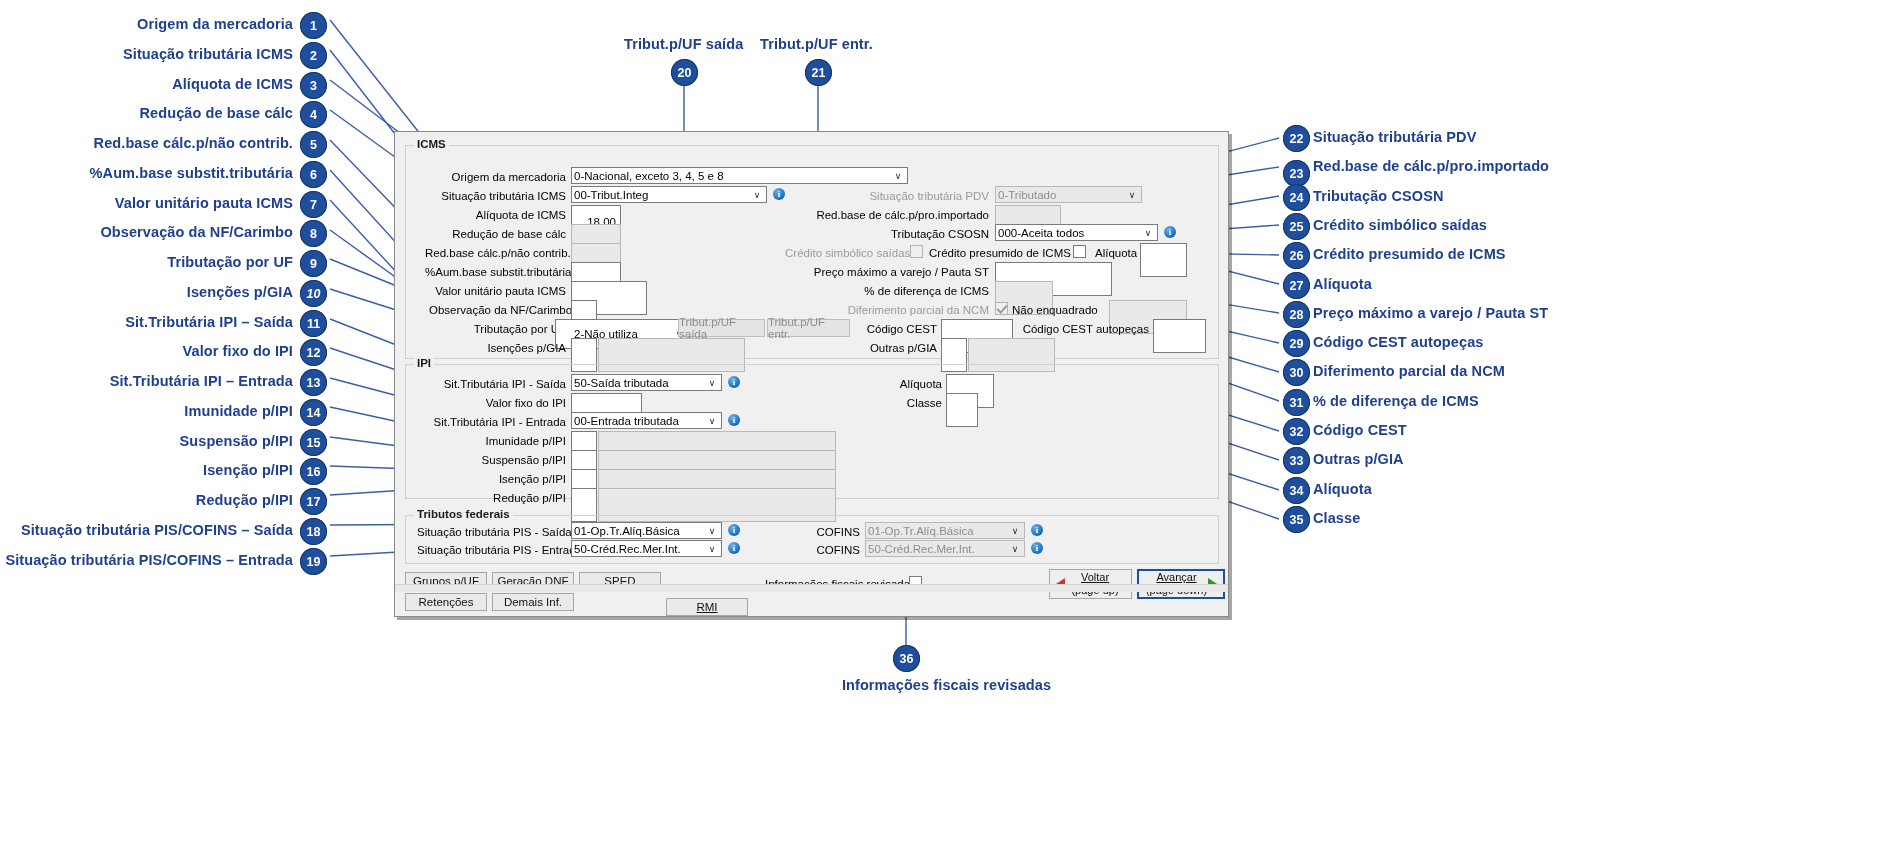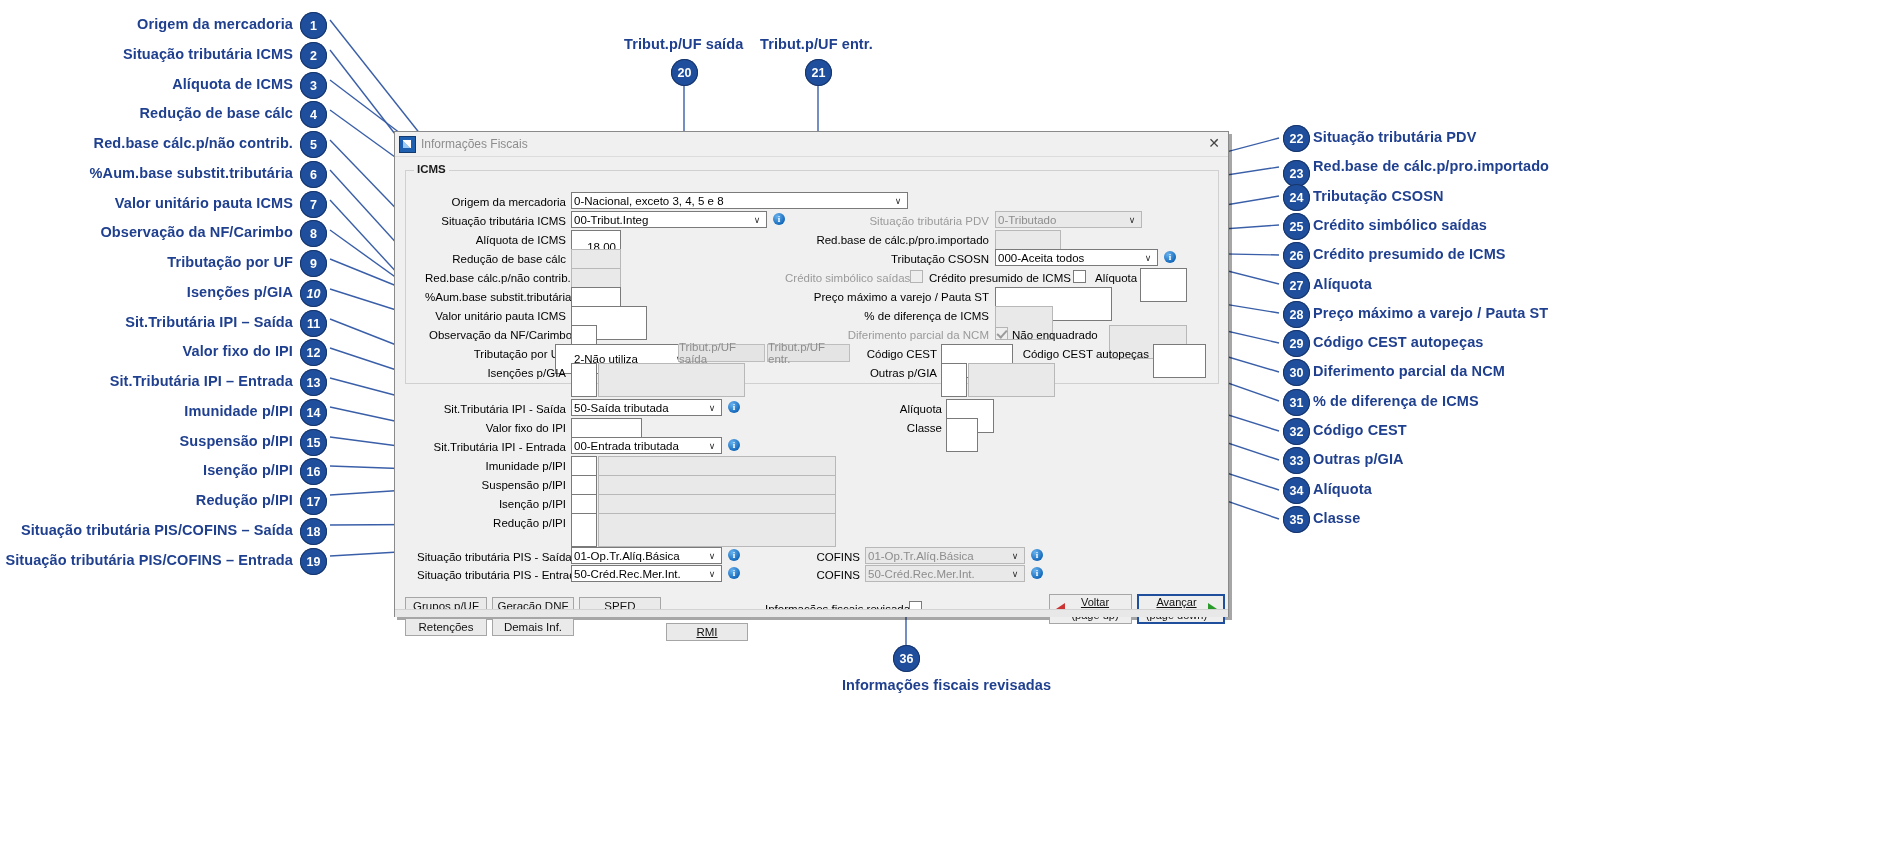--- a/index.html
+++ b/index.html
@@ -232,25 +232,20 @@
     <div class="badge" style="left:1283px;top:506px;">35</div>
     <div class="ann-label" style="left:1313px;top:510px;">Classe</div>
   </div>
 <div id="ann-bottom">
     <div class="badge" style="left:893px;top:645px;">36</div>
     <div class="ann-label" style="left:0px;top:677px;width:1893px;text-align:center;">Informações fiscais revisadas</div>
   </div>
 
 <div id="dialog">
 
-  <div id="titlebar">
-    <span class="tb-icon"></span>
-    <span class="tb-title">Informações Fiscais</span>
-    <span id="closebtn">✕</span>
-  </div>
 
   <div id="dlgbody">
 
     <div class="group" style="left:10px;top:13px;width:812px;height:212px;">
       <span class="legend">ICMS</span>
     </div>
 
     <div class="lab" style="left:44px;top:39px;width:127px;">Origem da mercadoria</div>
     <div class="combo" style="left:176px;top:35px;width:337px;height:17px;">
       <span class="cv">0-Nacional, exceto 3, 4, 5 e 8</span>
@@ -334,20 +329,23 @@
 
     <div class="lab" style="left:452px;top:191px;width:90px;">Código CEST</div>
     <div class="fld" style="left:546px;top:187px;width:72px;height:17px;"></div>
     <div class="lab" style="left:625px;top:191px;width:129px;">Código CEST autopeças</div>
     <div class="fld" style="left:758px;top:187px;width:53px;height:17px;"></div>
 
     <div class="lab" style="left:452px;top:210px;width:90px;">Outras p/GIA</div>
     <div class="fld" style="left:546px;top:206px;width:26px;height:17px;"></div>
     <div class="fld ro" style="left:573px;top:206px;width:87px;height:17px;"></div>
 
+    <div class="group" style="left:10px;top:232px;width:812px;height:133px;">
+      <span class="legend">IPI</span>
+    </div>
 
     <div class="lab" style="left:32px;top:246px;width:139px;">Sit.Tributária IPI - Saída</div>
     <div class="combo" style="left:176px;top:242px;width:151px;height:17px;">
       <span class="cv">50-Saída tributada</span>
       <span class="carrow">∨</span>
     </div>
     <div class="infoi" style="left:333px;top:244px;">i</div>
     <div class="lab" style="left:444px;top:246px;width:103px;">Alíquota</div>
     <div class="fld" style="left:551px;top:242px;width:48px;height:17px;"></div>
 
@@ -372,20 +370,23 @@
     <div class="fld ro" style="left:203px;top:318px;width:238px;height:17px;"></div>
 
     <div class="lab" style="left:32px;top:341px;width:139px;">Isenção p/IPI</div>
     <div class="fld" style="left:176px;top:337px;width:26px;height:17px;"></div>
     <div class="fld ro" style="left:203px;top:337px;width:238px;height:17px;"></div>
 
     <div class="lab" style="left:32px;top:360px;width:139px;">Redução p/IPI</div>
     <div class="fld" style="left:176px;top:356px;width:26px;height:17px;"></div>
     <div class="fld ro" style="left:203px;top:356px;width:238px;height:17px;"></div>
 
+    <div class="group" style="left:10px;top:383px;width:812px;height:47px;">
+      <span class="legend">Tributos federais</span>
+    </div>
 
     <div class="lab" style="left:22px;top:394px;width:149px;">Situação tributária PIS - Saída</div>
     <div class="combo" style="left:176px;top:390px;width:151px;height:17px;">
       <span class="cv">01-Op.Tr.Alíq.Básica</span>
       <span class="carrow">∨</span>
     </div>
     <div class="infoi" style="left:333px;top:392px;">i</div>
     <div class="lab" style="left:420px;top:394px;width:45px;">COFINS</div>
     <div class="combo ro" style="left:470px;top:390px;width:160px;height:17px;">
       <span class="cv">01-Op.Tr.Alíq.Básica</span>

